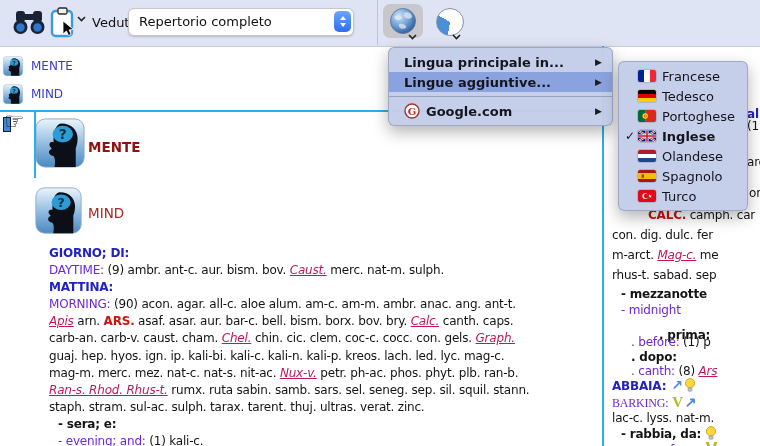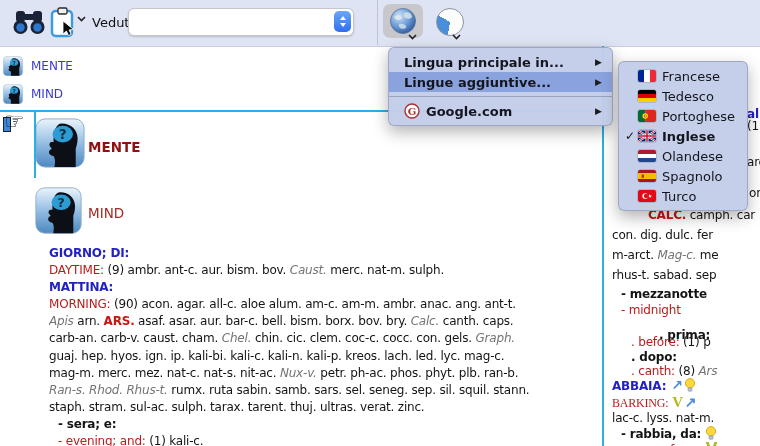--- a/index.html
+++ b/index.html
@@ -40,23 +40,23 @@
   
   .big-icon1{position:absolute;left:35px;top:118px;z-index:2;}
   .big-icon2{position:absolute;left:35px;top:187px;z-index:2;}
   .big-lbl-it{position:absolute;left:88px;top:139px;font-size:13.5px;font-weight:bold;color:#8f1212;z-index:2;}
   .big-lbl-en{position:absolute;left:88px;top:205px;font-size:13.5px;color:#a52a22;z-index:2;}
   .main-lines{position:absolute;left:49px;top:245px;width:551px;height:201px;overflow:hidden;z-index:2;
     font-size:12px;letter-spacing:-0.2px;line-height:17.1px;}
   .line{white-space:nowrap;}
   .ind1{padding-left:9px;}
   .s-it{color:#2222c4;font-weight:bold;}
-  .s-en{color:#b91c1c;}
+  .s-en{color:#6d28d9;}
   .s-rem{color:#141414;}
-  .s-rem2{color:#737373;font-style:italic;}
+  .s-rem2{color:#be185d;font-style:italic;text-decoration:underline;}
   .s-rem3{color:#cf1212;font-weight:bold;}
   .s-bb{color:#141414;font-weight:bold;}
   
   .right-pane{position:absolute;left:604px;top:46px;width:156px;height:400px;overflow:hidden;z-index:2;
     font-size:12px;letter-spacing:-0.2px;}
   .rline{position:absolute;white-space:nowrap;}
   .ne{color:#4d8bd9;font-weight:bold;font-size:14px;margin:0 1px;}
   .vg{color:#aebc1e;font-weight:bold;font-size:15px;margin:0 1px;}
   .bulb svg{vertical-align:-2px;}
   
@@ -121,20 +121,21 @@
       <rect x="2" y="4" width="20" height="25" rx="3.5" fill="#fff" stroke="#3d9ae0" stroke-width="2.4"></rect>
       <rect x="8" y="1" width="9" height="6" rx="1.5" fill="#eef0f2" stroke="#2a2a2a" stroke-width="1.3"></rect>
       <path d="M13 14 l0 13 l3.4 -3 l2.1 4.5 l2.6 -1.2 l-2 -4.4 l4.4 -0.5 Z" fill="#0a0a0a" stroke="#fff" stroke-width="0.8"></path>
     </svg>
   </span>
   <svg class="chev" style="left:77px;top:16px" width="9" height="6" viewBox="0 0 9 6">
     <polyline points="1,1 4.5,4.5 8,1" fill="none" stroke="#222" stroke-width="1.6"></polyline>
   </svg>
   <span class="vedute-label">Vedute:</span>
   <div class="view-select">
+    <span class="val">Repertorio completo</span>
     <div class="stepper">
       <div class="tri-up"></div>
         <div class="tri-dn"></div>
     </div>
   </div>
   <div class="tb-sep"></div>
   <div class="tb-globe-btn">
     <svg width="28" height="28" viewBox="0 0 28 28">
       <circle cx="14" cy="14" r="12.5" fill="url(#gg)" stroke="#51719c" stroke-width="0.8"></circle>
       <path d="M5 10 C8 7 12 8 13 11 C11 14 7 14 5 10 Z" fill="#dfe8ee" opacity="0.9"></path>

